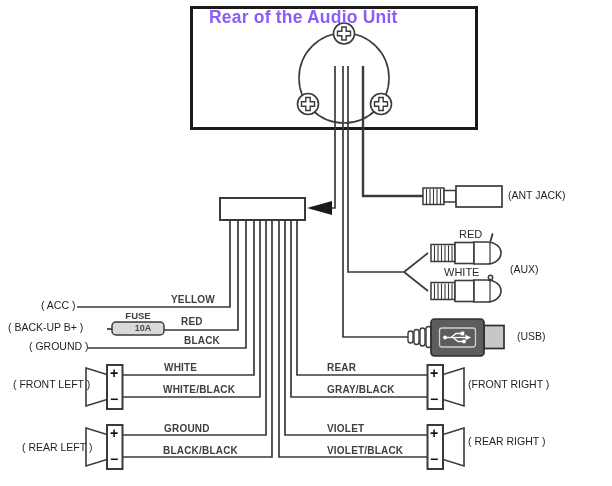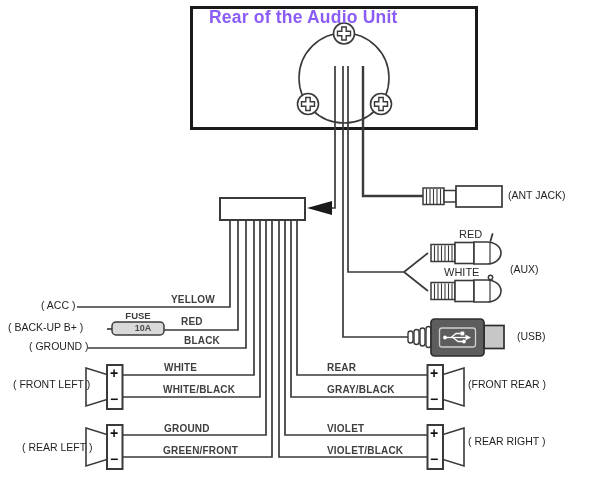--- a/index.html
+++ b/index.html
@@ -145,23 +145,23 @@
   <span class="lbl fuse-r" style="left:113px;top:323px;">10A</span>
   <span class="lbl wire" style="left:181px;top:316px;">RED</span>
   <span class="lbl term" style="left:29px;top:340px;">( GROUND )</span>
   <span class="lbl wire" style="left:184px;top:335px;">BLACK</span>
 
   <span class="lbl term" style="left:13px;top:378px;">( FRONT LEFT )</span>
   <span class="lbl wire" style="left:164px;top:362px;">WHITE</span>
   <span class="lbl wire" style="left:163px;top:384px;">WHITE/BLACK</span>
   <span class="lbl term" style="left:22px;top:441px;">( REAR LEFT )</span>
   <span class="lbl wire" style="left:164px;top:423px;">GROUND</span>
-  <span class="lbl wire" style="left:163px;top:445px;">GREEN/FRONT</span>
+  <span class="lbl wire" style="left:163px;top:445px;">BLACK/BLACK</span>
 
-  <span class="lbl term" style="left:468px;top:378px;">(FRONT REAR )</span>
+  <span class="lbl term" style="left:468px;top:378px;">(FRONT RIGHT )</span>
   <span class="lbl wire" style="left:327px;top:362px;">REAR</span>
   <span class="lbl wire" style="left:327px;top:384px;">GRAY/BLACK</span>
   <span class="lbl term" style="left:468px;top:435px;">( REAR RIGHT )</span>
   <span class="lbl wire" style="left:327px;top:423px;">VIOLET</span>
   <span class="lbl wire" style="left:327px;top:445px;">VIOLET/BLACK</span>
 
   <span class="lbl pm" style="left:110px;top:366px;">+</span>
   <span class="lbl pm" style="left:110px;top:392px;">−</span>
   <span class="lbl pm" style="left:110px;top:426px;">+</span>
   <span class="lbl pm" style="left:110px;top:452px;">−</span>

